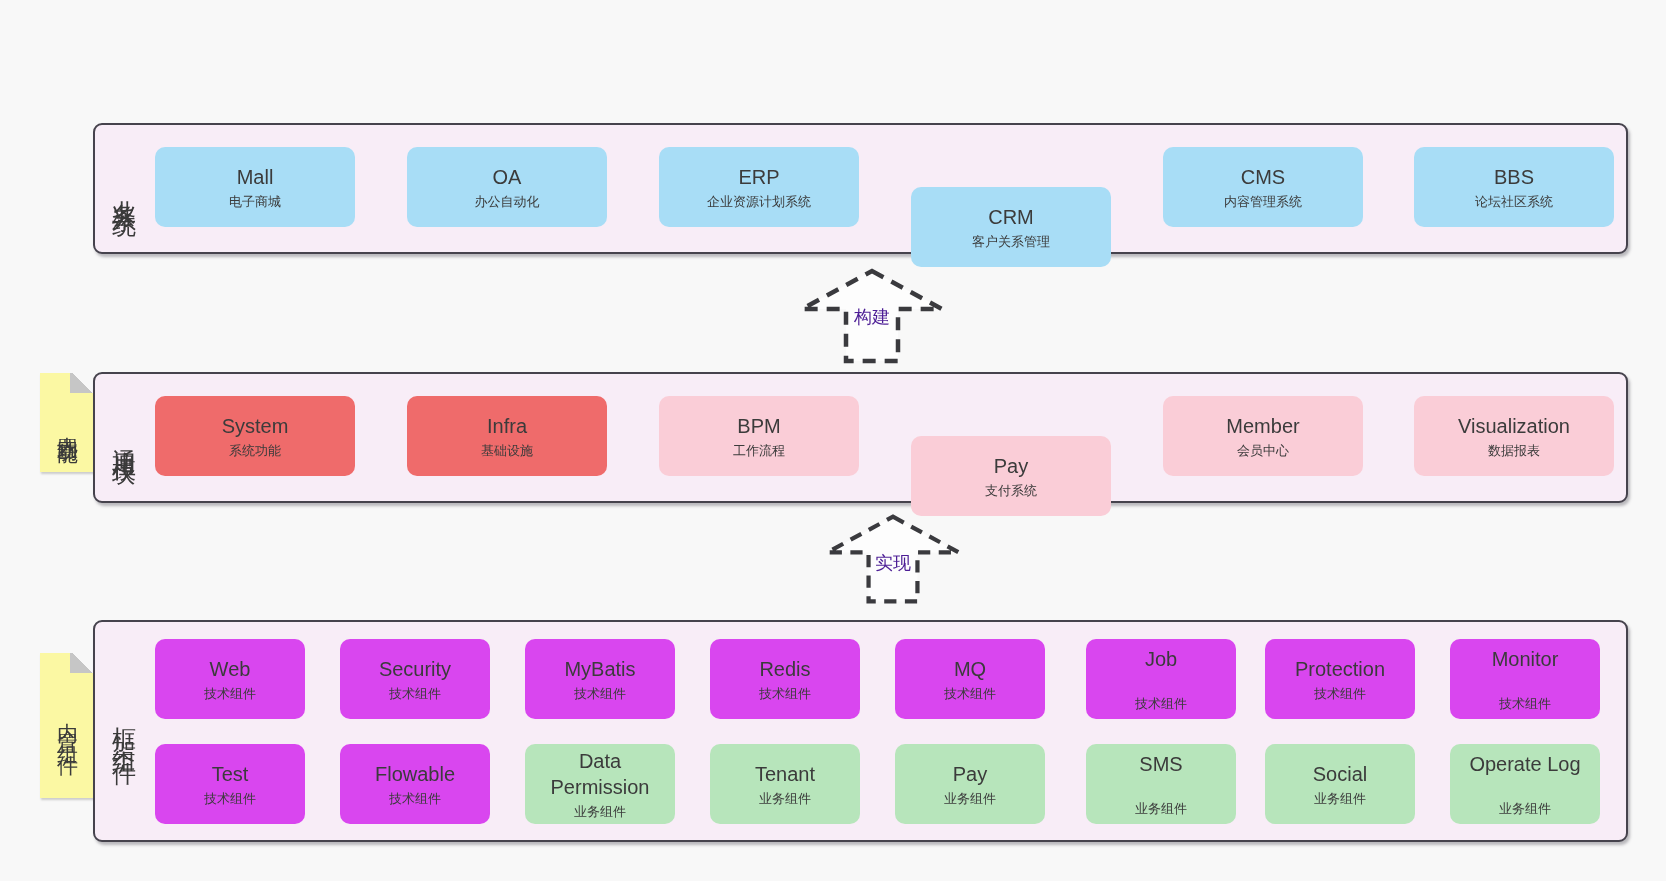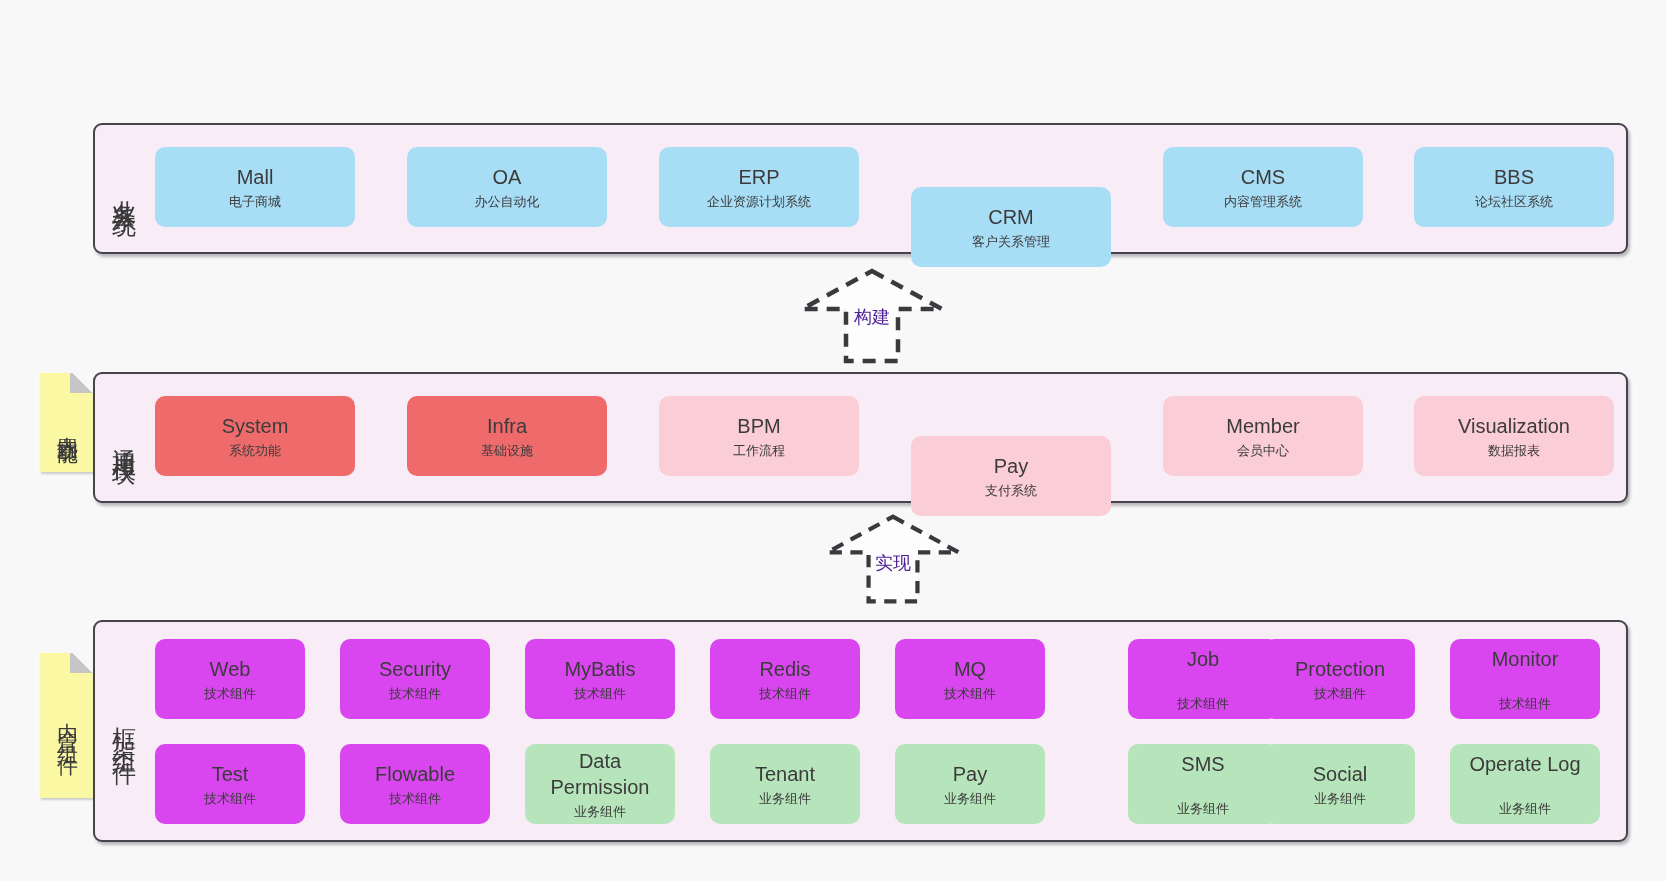--- a/index.html
+++ b/index.html
@@ -35,21 +35,21 @@
   .box .s{font-size:13px;margin-top:3px;}
   .w200{width:200px;height:80px;top:22px;}
   .w150{width:150px;height:80px;}
   .row1{top:17px;}
   .row2{top:122px;}
 
   .c0{left:60px;}  .c1{left:312px;} .c2{left:564px;}
   .c3{left:816px;margin-top:40px;} .c4{left:1068px;}.c5{left:1319px;}
 
   .g0{left:60px;}  .g1{left:245px;} .g2{left:430px;} .g3{left:615px;}
-  .g4{left:800px;} .g5{left:1033px;gap:20px;} .g6{left:1170px;}.g7{left:1355px;gap:20px;}
+  .g4{left:800px;} .g5{left:991px;gap:20px;} .g6{left:1170px;}.g7{left:1355px;gap:20px;}
 
   .blue{background:#a8ddf6;}
   .red{background:#ef6b6b;}
   .pink{background:#facdd7;}
   .green{background:#d946ef;}
   .lgreen{background:#b7e5bb;}
 
   .sticky{
     position:absolute;left:40px;width:55px;background:#fbf8a3;
     box-shadow:1px 2px 2px rgba(0,0,0,0.18);

